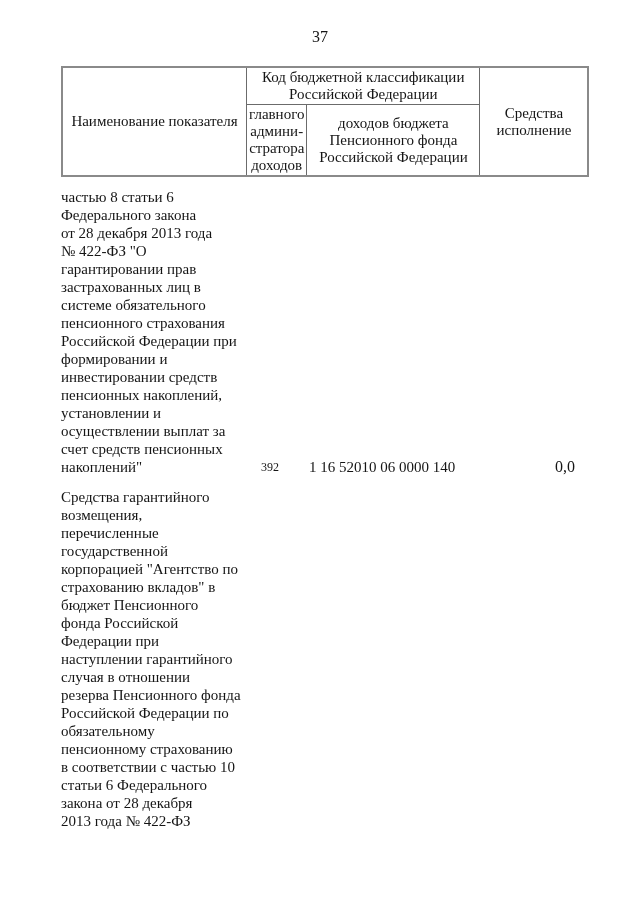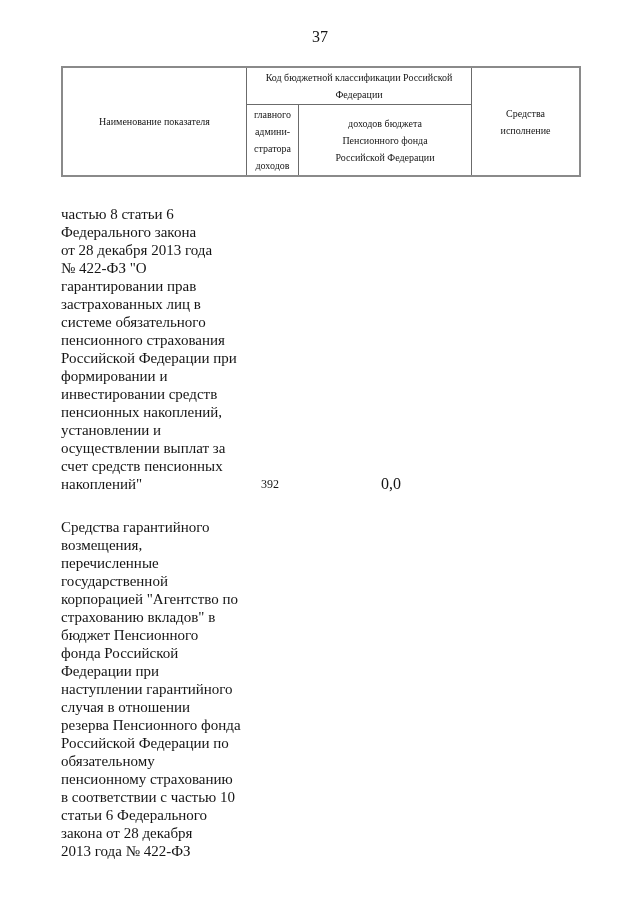--- a/index.html
+++ b/index.html
@@ -17,36 +17,36 @@
   }
   
   .hdr-table {
     position: absolute; left: 61px; top: 66px;
     border-collapse: collapse; table-layout: fixed;
     border: 2px solid #8a8a8a;
   }
   .hdr-table td {
     border: 1px solid #6b6b6b;
     text-align: center; vertical-align: middle;
-    font-size: 10px; line-height: 17px;
+    font-size: 15px; line-height: 17px;
     padding: 1px 2px;
   }
   .w-ind    { width: 179px; }
   .w-admin  { width: 47px; border-radius: 8px; }
   .w-income { width: 168px; }
   .w-cash   { width: 103px; }
   .group-cell  { height: 30px; line-height: 16.5px; }
   .sub-row td  { height: 68px; }
   .admin-cell  { font-size: 13px; line-height: 15.5px; white-space: pre-line; padding: 1px 0; }
   .income-cell { font-size: 15px; line-height: 19px; white-space: pre-line; }
   .cash-cell   { white-space: pre-line; line-height: 19px; }
   
-  .content { position: absolute; left: 61px; top: 205px; width: 517px; }
+  .content { position: absolute; left: 61px; top: 188px; width: 517px; }
   .row  { display: flex; align-items: flex-end; }
-  .row + .row { margin-top: 25px; }
+  .row + .row { margin-top: 12px; }
   .c1 { width: 184px; font-size: 15px; line-height: 18px; white-space: pre-line; }
   .c2 { width: 50px;  text-align: center; font-size: 12px; line-height: 18px; }
   .c3 { width: 174px; text-align: center; font-size: 15px; line-height: 18px; white-space: nowrap; }
   .c4 { width: 109px; text-align: right; font-size: 16px; line-height: 18px;
         padding-right: 3px; box-sizing: border-box; }
 </style>
 </head>
 <body>
 
 <div class="page-num">37</div>
@@ -83,20 +83,21 @@
 пенсионного страхования
 Российской Федерации при
 формировании и
 инвестировании средств
 пенсионных накоплений,
 установлении и
 осуществлении выплат за
 счет средств пенсионных
 накоплений"</div>
     <div class="c2">392</div>
+    <div class="c3">1 16 52010 06 0000 140</div>
     <div class="c4">0,0</div>
   </div>
   <div class="row">
     <div class="c1">Средства гарантийного
 возмещения,
 перечисленные
 государственной
 корпорацией "Агентство по
 страхованию вкладов" в
 бюджет Пенсионного

